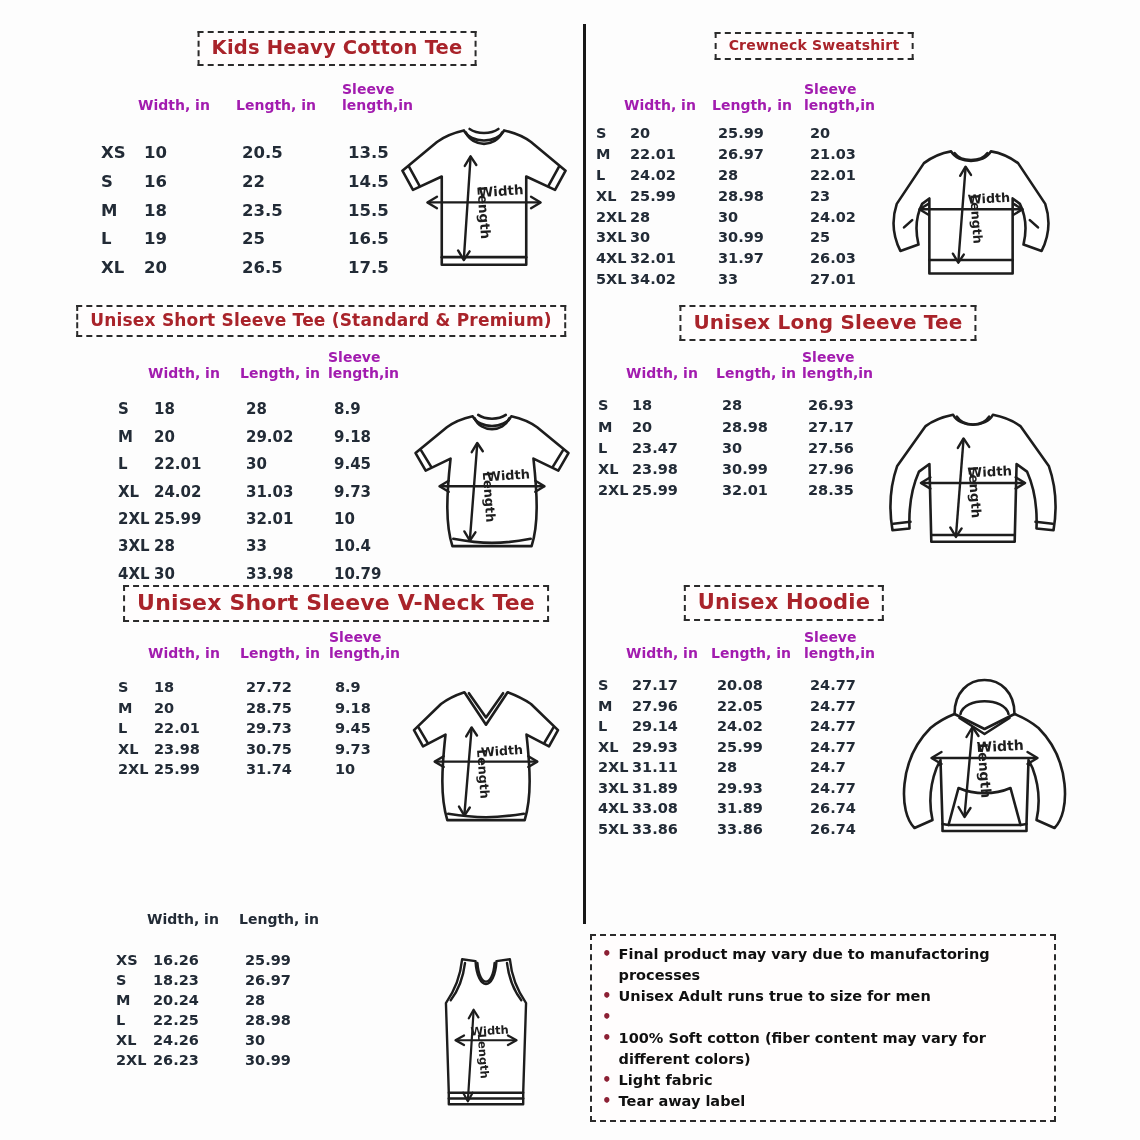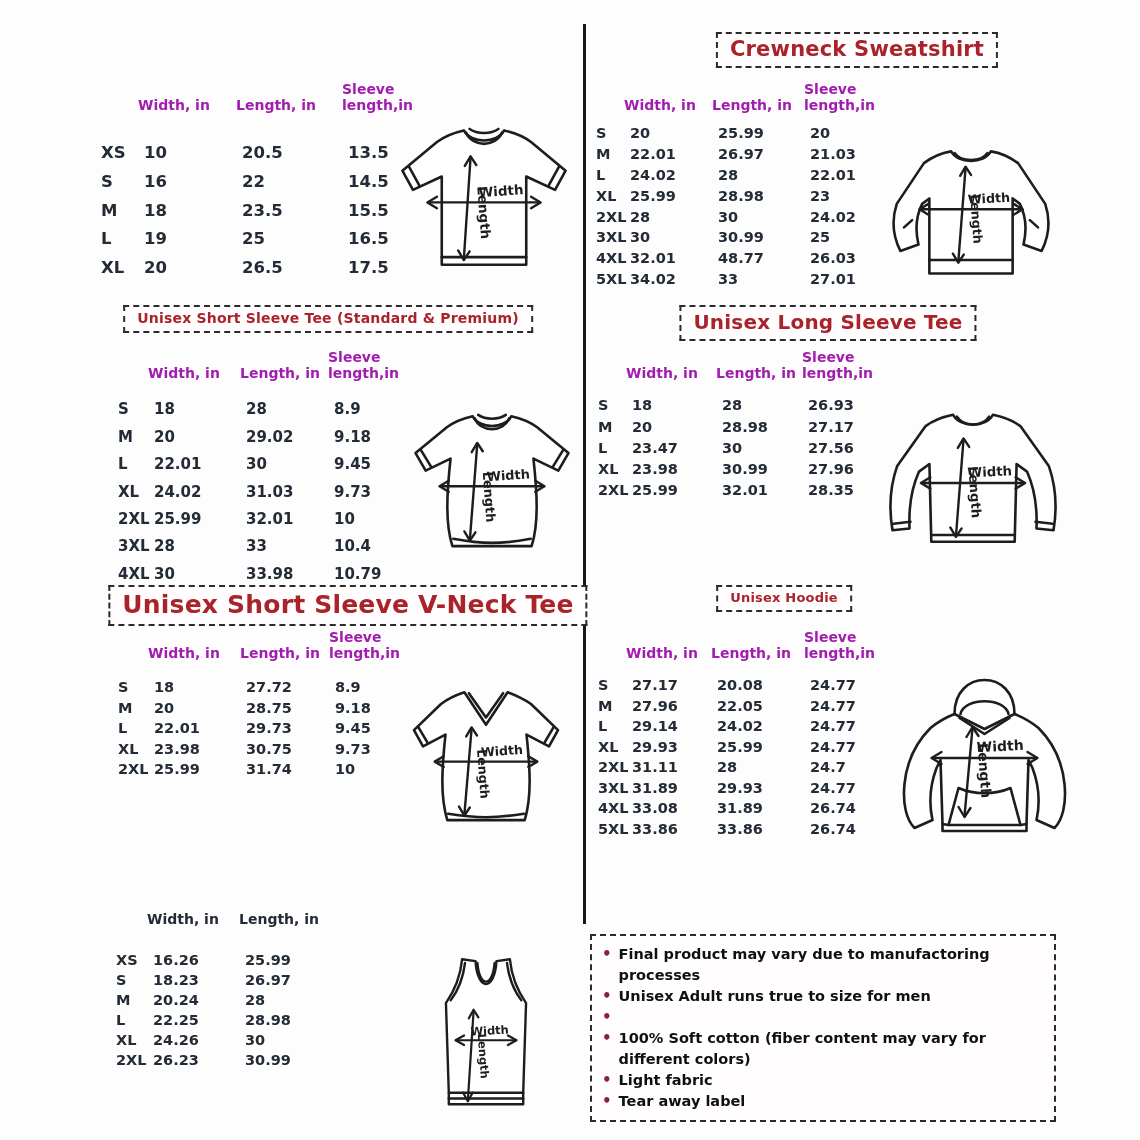--- a/index.html
+++ b/index.html
@@ -32,20 +32,23 @@
   .note { display:flex; align-items:flex-start; line-height:21px; font-size:14.5px; font-weight:600; color:#101010; }
   .bullet { color:#8c2034; margin-right:7px; font-size:15px; }
 </style>
 </head>
 <body>
 
 <div id="root">
 
   <div class="divider"></div>
 
+  <div class="title-box" style="left:337px; top:31px; font-size:19.5px;">
+    <span>Kids Heavy Cotton Tee</span>
+  </div>
   <div class="size-table" style="left: 101px; top: 82px; font-size: 16.5px; grid-template-columns: 43px 98px 106px 86px; --rowh: 28.6px;">
       <span class="th corner"></span>
       <span class="th">Width, in</span>
       <span class="th">Length, in</span>
       <span class="th">Sleeve
 length,in</span>
       <span class="tgap" style="height: 26px;"></span>
       <span class="cell size">XS</span>
       <span class="cell val">10</span>
       <span class="cell val">20.5</span>
@@ -81,21 +84,21 @@
       <path d="M51,91 L41,97 L51,103"></path>
       <path d="M149,91 L159,97 L149,103"></path>
       <path d="M86,50 L79,156"></path>
       <path d="M80,59 L86,49 L92,58"></path>
       <path d="M73,147 L79,157 L85,148"></path>
     </g>
     <text class="svg-label" x="118" y="90" text-anchor="middle" transform="rotate(-4 118 90)">Width</text>
     <text class="svg-label" x="95" y="108" text-anchor="middle" transform="rotate(86 95 108)">Length</text>
   </svg>
 
-  <div class="title-box" style="left:857px; top:32px; font-size:21px;">
+  <div class="title-box" style="left:814px; top:32px; font-size:14px;">
     <span>Crewneck Sweatshirt</span>
   </div>
   <div class="size-table" style="left: 596px; top: 82px; font-size: 14.5px; grid-template-columns: 34px 88px 92px 76px; --rowh: 20.8px;">
       <span class="th corner"></span>
       <span class="th">Width, in</span>
       <span class="th">Length, in</span>
       <span class="th">Sleeve
 length,in</span>
       <span class="tgap" style="height: 10px;"></span>
       <span class="cell size">S</span>
@@ -117,21 +120,21 @@
       <span class="cell size">2XL</span>
       <span class="cell val">28</span>
       <span class="cell val">30</span>
       <span class="cell val">24.02</span>
       <span class="cell size">3XL</span>
       <span class="cell val">30</span>
       <span class="cell val">30.99</span>
       <span class="cell val">25</span>
       <span class="cell size">4XL</span>
       <span class="cell val">32.01</span>
-      <span class="cell val">48.77</span>
+      <span class="cell val">31.97</span>
       <span class="cell val">26.03</span>
       <span class="cell size">5XL</span>
       <span class="cell val">34.02</span>
       <span class="cell val">33</span>
       <span class="cell val">27.01</span>
     </div>
   <svg class="illus" style="left:862px; top:126px; width:218px; height:172px;" viewBox="0 0 200 190">
     <g fill="#ffffff" stroke="#1d1d1d" stroke-width="2.6" stroke-linejoin="round" stroke-linecap="round">
       <path d="M78,28 C66,30 56,35 48,41 L18,86 C12,104 14,122 22,138 L42,131 C38,114 40,98 46,86 L54,80 L54,148 L54,163 L146,163 L146,148 L146,80 L154,86 C160,98 162,114 158,131 L178,138 C186,122 188,104 182,86 L152,41 C144,35 134,30 122,28 C114,42 86,42 78,28 Z"></path>
       <path fill="none" d="M82,30 C89,40 111,40 118,30"></path>
@@ -144,21 +147,21 @@
       <path d="M53,86 L43,92 L53,98"></path>
       <path d="M147,86 L157,92 L147,98"></path>
       <path d="M94,46 L86,150"></path>
       <path d="M88,55 L94,45 L100,54"></path>
       <path d="M80,141 L86,151 L92,142"></path>
     </g>
     <text class="svg-label" x="120" y="85" text-anchor="middle" transform="rotate(-3 120 85)">Width</text>
     <text class="svg-label" x="101" y="103" text-anchor="middle" transform="rotate(86 101 103)">Length</text>
   </svg>
 
-  <div class="title-box" style="left:328px; top:305px; font-size:14px;">
+  <div class="title-box" style="left:321px; top:305px; font-size:17px;">
     <span>Unisex Short Sleeve Tee (Standard &amp; Premium)</span>
   </div>
   <div class="size-table" style="left: 118px; top: 350px; font-size: 15px; grid-template-columns: 36px 92px 88px 80px; --rowh: 27.4px;">
       <span class="th corner"></span>
       <span class="th">Width, in</span>
       <span class="th">Length, in</span>
       <span class="th">Sleeve
 length,in</span>
       <span class="tgap" style="height: 15px;"></span>
       <span class="cell size">S</span>
@@ -255,21 +258,21 @@
       <path d="M55,90 L45,96 L55,102"></path>
       <path d="M145,90 L155,96 L145,102"></path>
       <path d="M90,50 L82,152"></path>
       <path d="M84,59 L90,49 L96,58"></path>
       <path d="M76,143 L82,153 L88,144"></path>
     </g>
     <text class="svg-label" x="118" y="89" text-anchor="middle" transform="rotate(-3 118 89)">Width</text>
     <text class="svg-label" x="97" y="106" text-anchor="middle" transform="rotate(86 97 106)">Length</text>
   </svg>
 
-  <div class="title-box" style="left:348px; top:585px; font-size:25px;">
+  <div class="title-box" style="left:336px; top:585px; font-size:22px;">
     <span>Unisex Short Sleeve V-Neck Tee</span>
   </div>
   <div class="size-table" style="left: 118px; top: 630px; font-size: 14.5px; grid-template-columns: 36px 92px 89px 80px; --rowh: 20.4px;">
       <span class="th corner"></span>
       <span class="th">Width, in</span>
       <span class="th">Length, in</span>
       <span class="th">Sleeve
 length,in</span>
       <span class="tgap" style="height: 16px;"></span>
       <span class="cell size">S</span>
@@ -306,21 +309,21 @@
       <path d="M53,93 L43,99 L53,105"></path>
       <path d="M147,93 L157,99 L147,105"></path>
       <path d="M84,62 L76,158"></path>
       <path d="M78,71 L84,61 L90,70"></path>
       <path d="M70,149 L76,159 L82,150"></path>
     </g>
     <text class="svg-label" x="118" y="92" text-anchor="middle" transform="rotate(-4 118 92)">Width</text>
     <text class="svg-label" x="92" y="113" text-anchor="middle" transform="rotate(86 92 113)">Length</text>
   </svg>
 
-  <div class="title-box" style="left:784px; top:585px; font-size:13px;">
+  <div class="title-box" style="left:784px; top:585px; font-size:21px;">
     <span>Unisex Hoodie</span>
   </div>
   <div class="size-table" style="left: 598px; top: 630px; font-size: 14.5px; grid-template-columns: 34px 85px 93px 80px; --rowh: 20.5px;">
       <span class="th corner"></span>
       <span class="th">Width, in</span>
       <span class="th">Length, in</span>
       <span class="th">Sleeve
 length,in</span>
       <span class="tgap" style="height: 14px;"></span>
       <span class="cell size">S</span>

